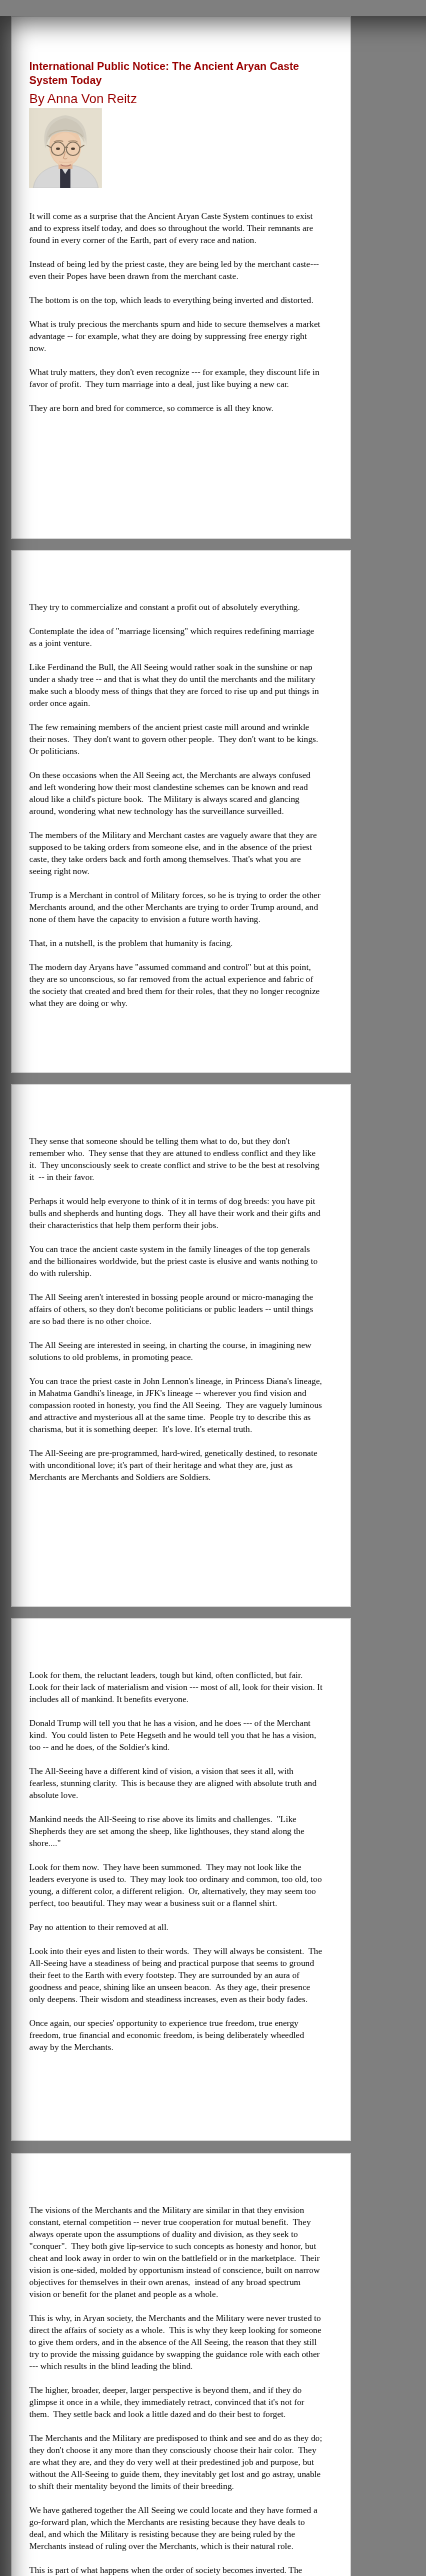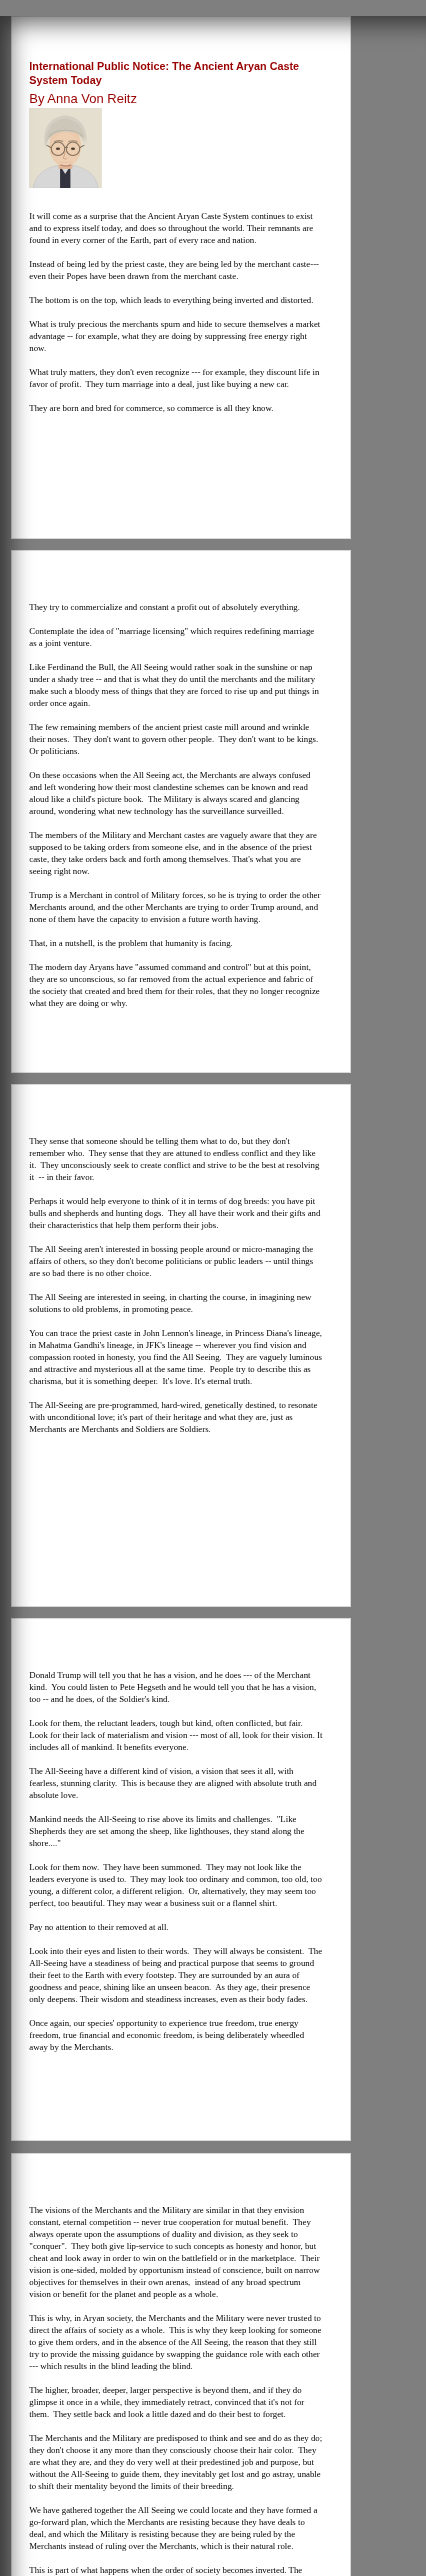--- a/index.html
+++ b/index.html
@@ -103,31 +103,32 @@
         <p class="para">Trump is a Merchant in control of Military forces, so he is trying to order the other Merchants around, and the other Merchants are trying to order Trump around, and none of them have the capacity to envision a future worth having.</p>
         <p class="para">That, in a nutshell, is the problem that humanity is facing.</p>
         <p class="para">The modern day Aryans have "assumed command and control" but at this point, they are so unconscious, so far removed from the actual experience and fabric of the society that created and bred them for their roles, that they no longer recognize what they are doing or why.</p>
       </div>
   </section>
 
   <section class="page">
     <div class="paras">
         <p class="para">They sense that someone should be telling them what to do, but they don't remember who.  They sense that they are attuned to endless conflict and they like it.  They unconsciously seek to create conflict and strive to be the best at resolving it  -- in their favor.</p>
         <p class="para">Perhaps it would help everyone to think of it in terms of dog breeds: you have pit bulls and shepherds and hunting dogs.  They all have their work and their gifts and their characteristics that help them perform their jobs.</p>
+        <p class="para">You can trace the ancient caste system in the family lineages of the top generals and the billionaires worldwide, but the priest caste is elusive and wants nothing to do with rulership.</p>
         <p class="para">The All Seeing aren't interested in bossing people around or micro-managing the affairs of others, so they don't become politicians or public leaders -- until things are so bad there is no other choice.</p>
         <p class="para">The All Seeing are interested in seeing, in charting the course, in imagining new solutions to old problems, in promoting peace.</p>
         <p class="para">You can trace the priest caste in John Lennon's lineage, in Princess Diana's lineage, in Mahatma Gandhi's lineage, in JFK's lineage -- wherever you find vision and compassion rooted in honesty, you find the All Seeing.  They are vaguely luminous and attractive and mysterious all at the same time.  People try to describe this as charisma, but it is something deeper.  It's love. It's eternal truth.</p>
         <p class="para">The All-Seeing are pre-programmed, hard-wired, genetically destined, to resonate with unconditional love; it's part of their heritage and what they are, just as Merchants are Merchants and Soldiers are Soldiers.</p>
       </div>
   </section>
 
   <section class="page">
     <div class="paras">
+        <p class="para">Look for them, the reluctant leaders, tough but kind, often conflicted, but fair.  Look for their lack of materialism and vision --- most of all, look for their vision. It includes all of mankind. It benefits everyone.</p>
         <p class="para">Donald Trump will tell you that he has a vision, and he does --- of the Merchant kind.  You could listen to Pete Hegseth and he would tell you that he has a vision, too -- and he does, of the Soldier's kind.</p>
-        <p class="para">Look for them, the reluctant leaders, tough but kind, often conflicted, but fair.  Look for their lack of materialism and vision --- most of all, look for their vision. It includes all of mankind. It benefits everyone.</p>
         <p class="para">The All-Seeing have a different kind of vision, a vision that sees it all, with fearless, stunning clarity.  This is because they are aligned with absolute truth and absolute love.</p>
         <p class="para">Mankind needs the All-Seeing to rise above its limits and challenges.  "Like Shepherds they are set among the sheep, like lighthouses, they stand along the shore...."</p>
         <p class="para">Look for them now.  They have been summoned.  They may not look like the leaders everyone is used to.  They may look too ordinary and common, too old, too young, a different color, a different religion.  Or, alternatively, they may seem too perfect, too beautiful. They may wear a business suit or a flannel shirt.</p>
         <p class="para">Pay no attention to their removed at all.</p>
         <p class="para">Look into their eyes and listen to their words.  They will always be consistent.  The All-Seeing have a steadiness of being and practical purpose that seems to ground their feet to the Earth with every footstep. They are surrounded by an aura of goodness and peace, shining like an unseen beacon.  As they age, their presence only deepens. Their wisdom and steadiness increases, even as their body fades.</p>
         <p class="para">Once again, our species' opportunity to experience true freedom, true energy freedom, true financial and economic freedom, is being deliberately wheedled away by the Merchants.</p>
       </div>
   </section>
 
   <section class="page">

